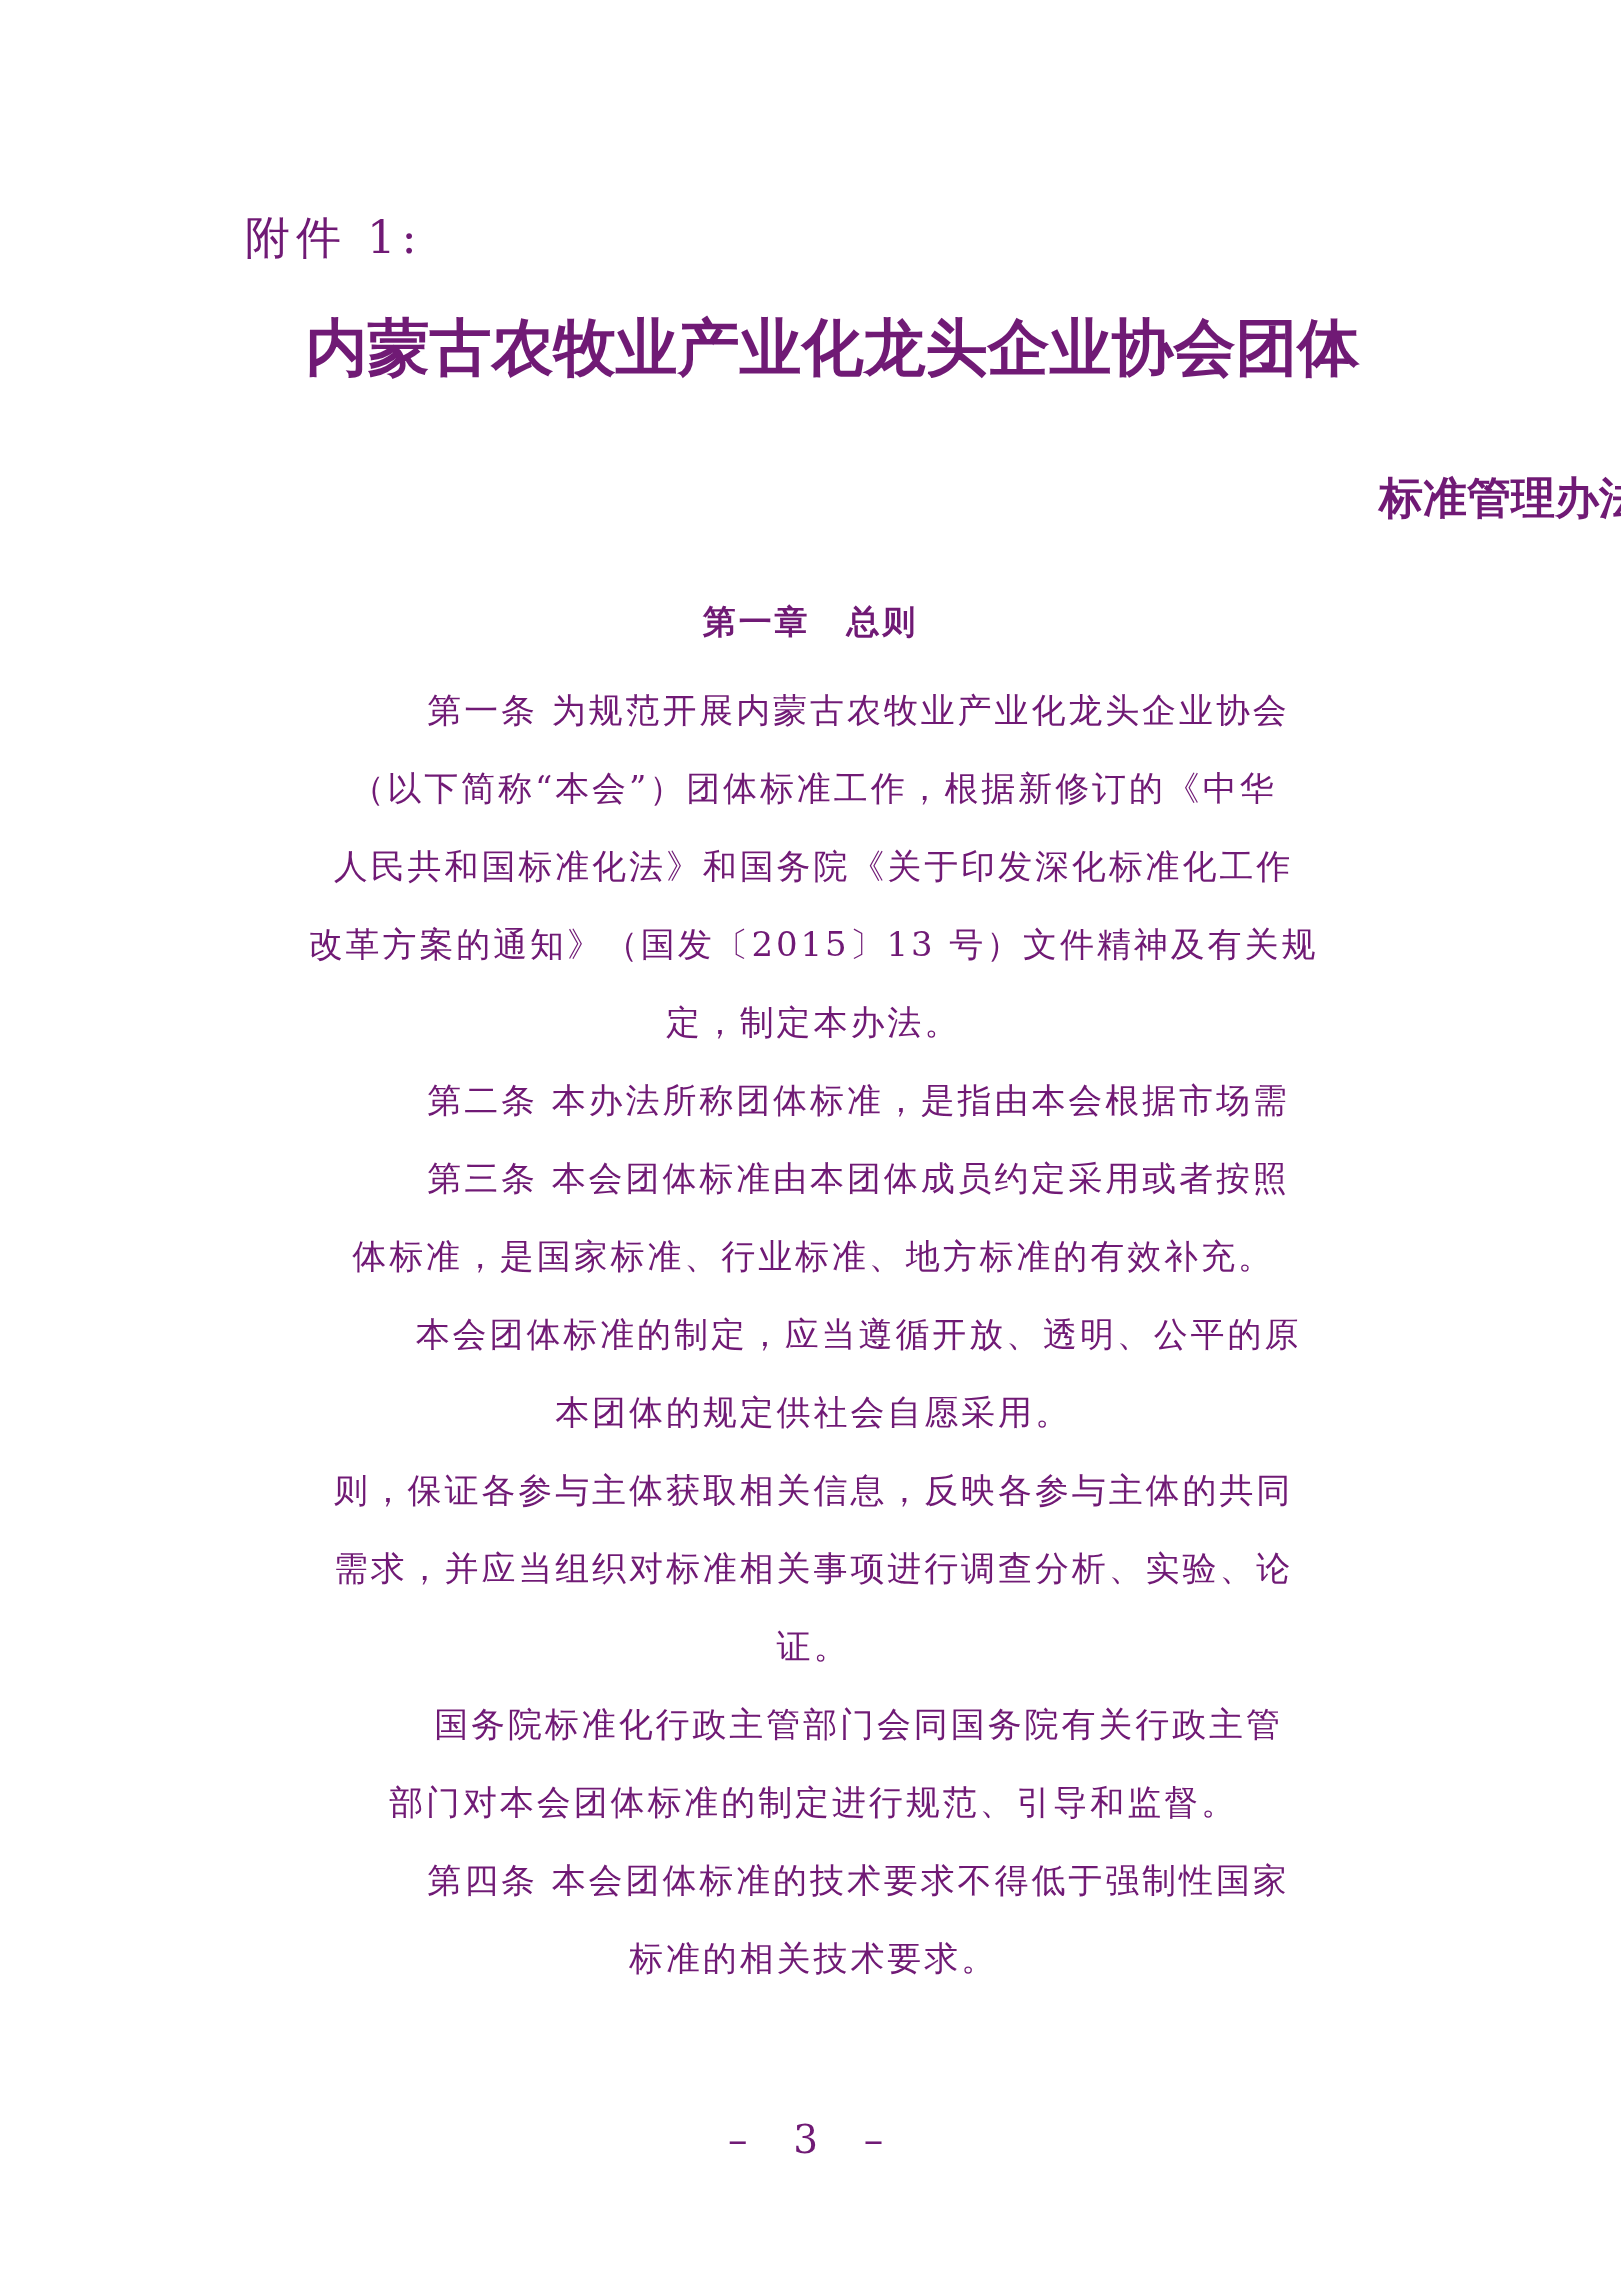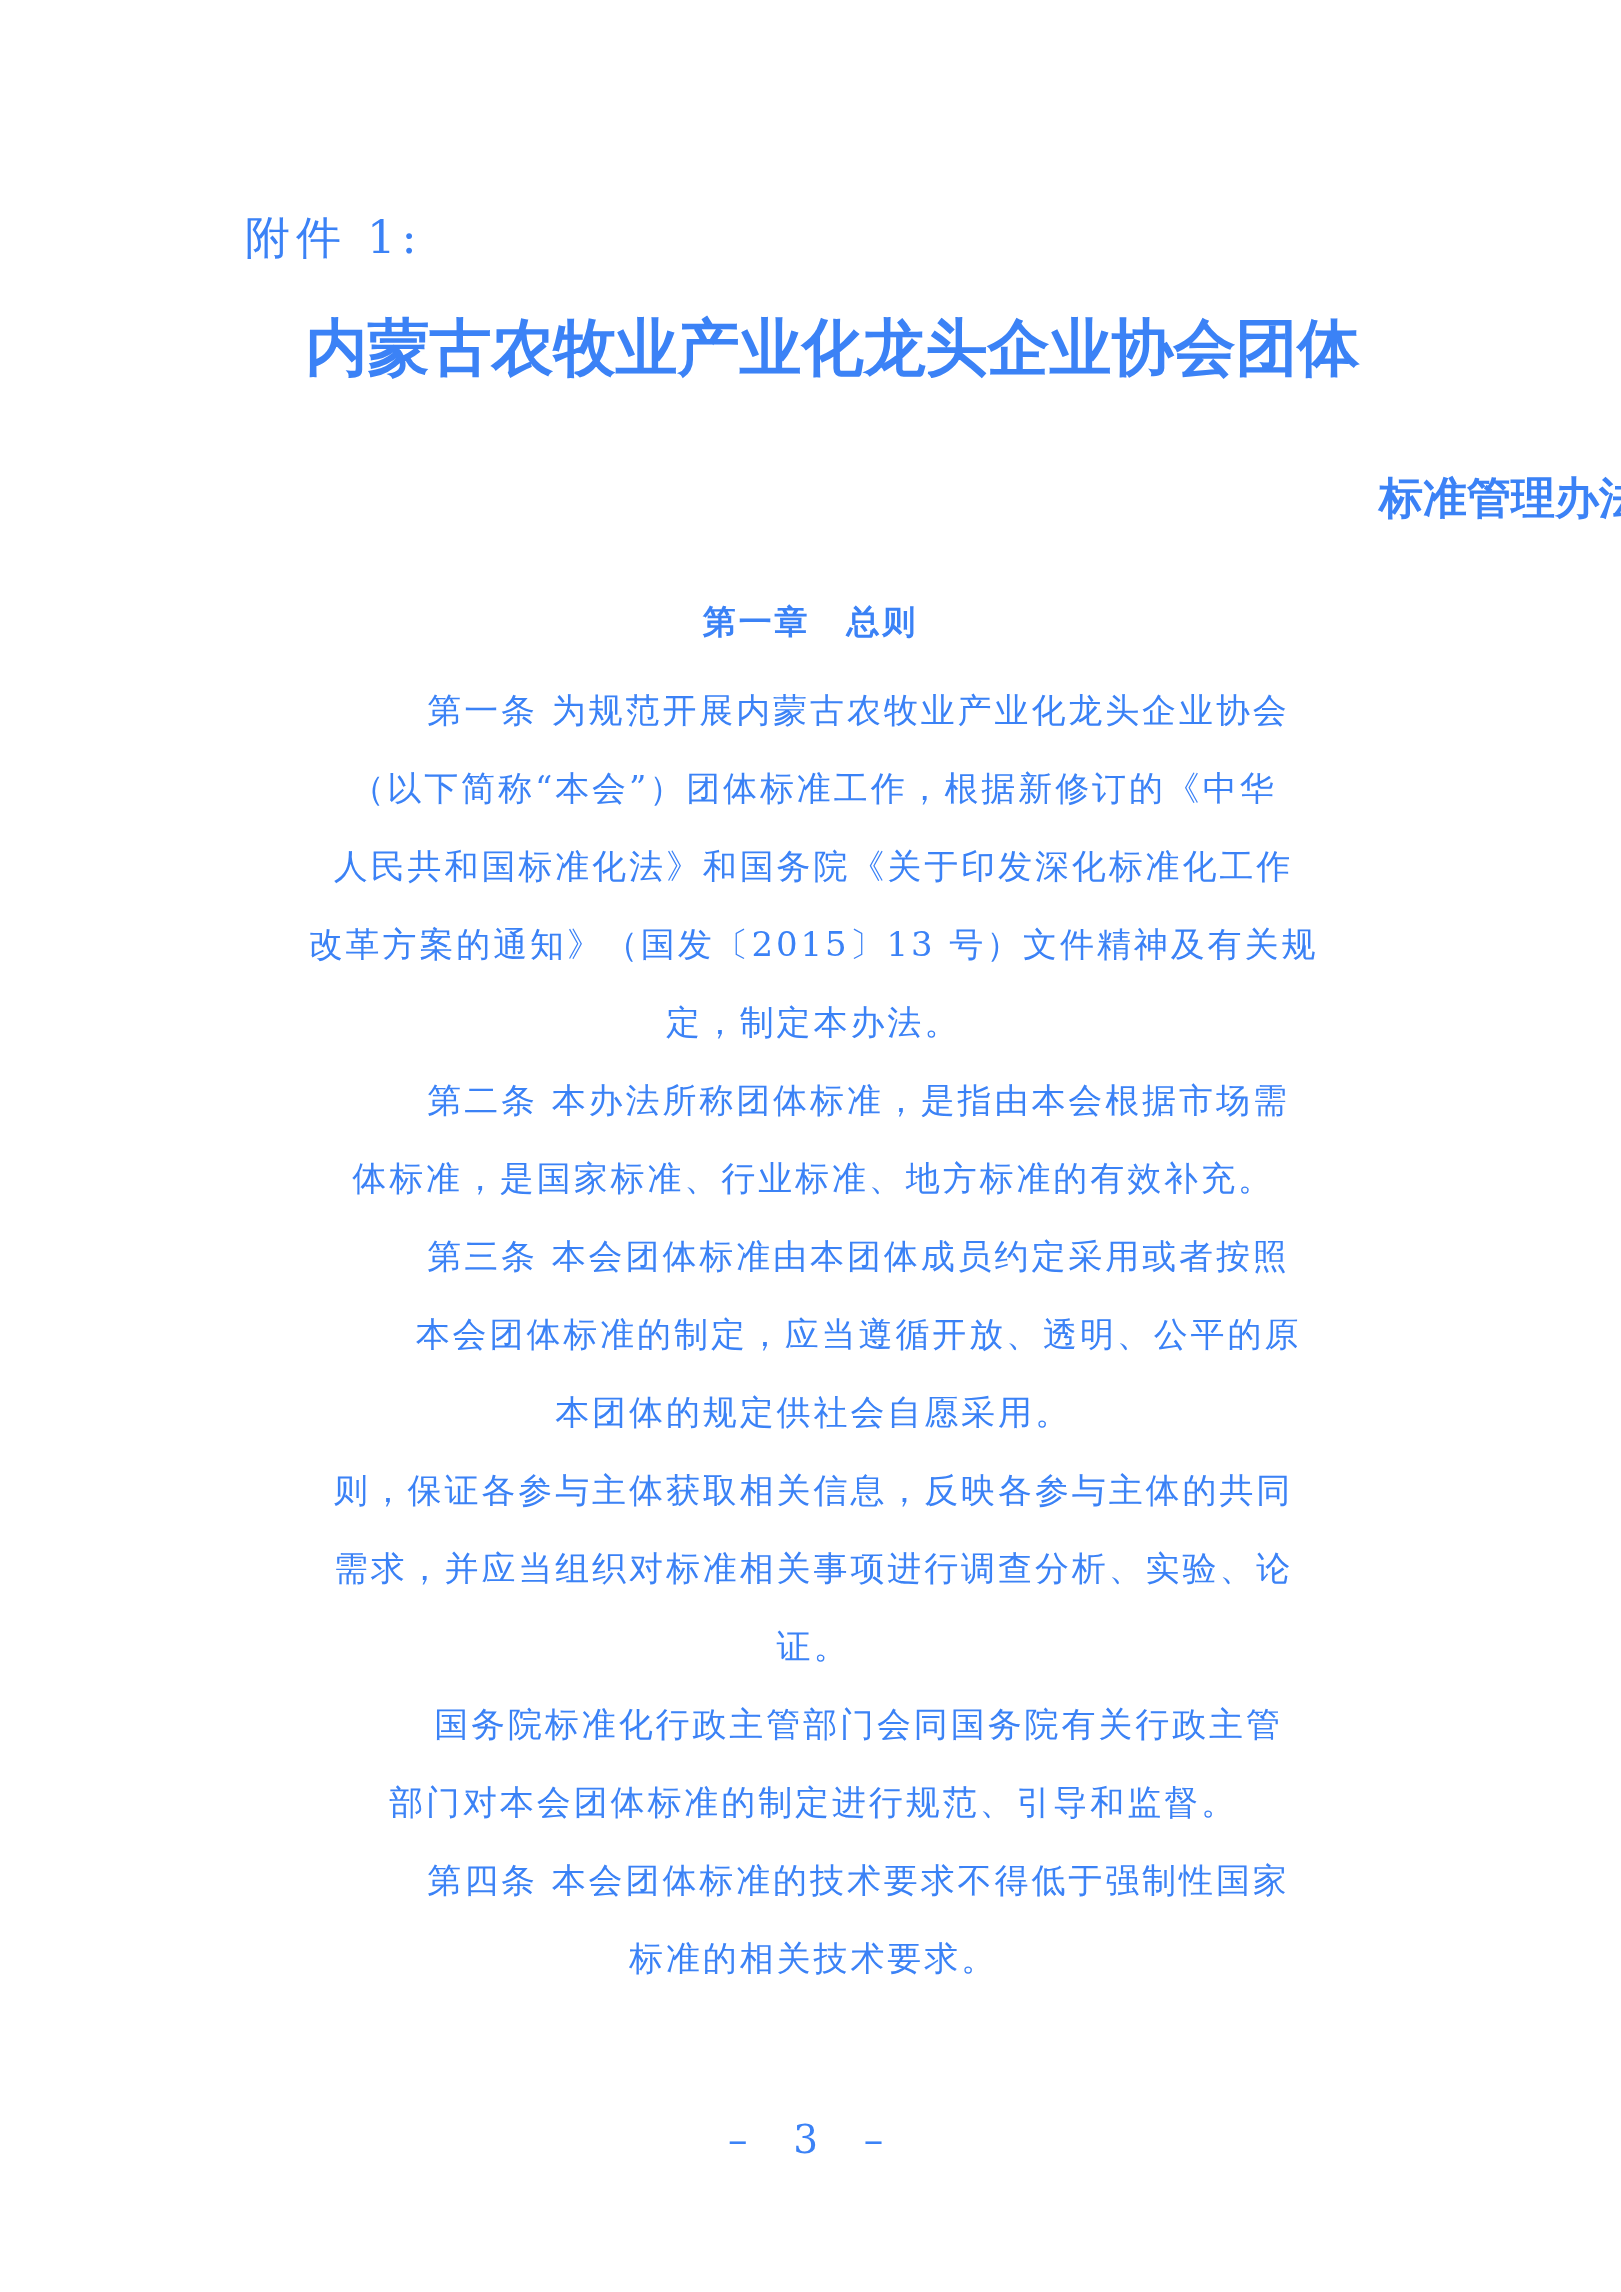--- a/index.html
+++ b/index.html
@@ -6,21 +6,21 @@
     margin: 0;
     padding: 0;
     background: #e8e8e8;
   }
   .page {
     position: relative;
     width: 1621px;
     height: 2293px;
     margin: 0 auto;
     background: #ffffff;
-    color: #3b82f6;
+    color: #701a75;
     font-family: "DejaVu Serif", serif;
     overflow: hidden;
   }
   .attachment-label {
     position: absolute;
     left: 245px;
     top: 208px;
     font-size: 45px;
     letter-spacing: 5.9px;
     white-space: nowrap;
@@ -100,22 +100,22 @@
 
   <div class="chapter-heading">第一章 总则</div>
 
   <div class="doc-body">
     <div class="body-line indent">第一条 为规范开展内蒙古农牧业产业化龙头企业协会</div>
     <div class="body-line">（以下简称“本会”）团体标准工作，根据新修订的《中华</div>
     <div class="body-line">人民共和国标准化法》和国务院《关于印发深化标准化工作</div>
     <div class="body-line">改革方案的通知》（国发〔2015〕13 号）文件精神及有关规</div>
     <div class="body-line">定，制定本办法。</div>
     <div class="body-line indent">第二条 本办法所称团体标准，是指由本会根据市场需</div>
+    <div class="body-line indent">第三条 本会团体标准由本团体成员约定采用或者按照</div>
     <div class="body-line">体标准，是国家标准、行业标准、地方标准的有效补充。</div>
-    <div class="body-line indent">第三条 本会团体标准由本团体成员约定采用或者按照</div>
     <div class="body-line indent">本会团体标准的制定，应当遵循开放、透明、公平的原</div>
     <div class="body-line">本团体的规定供社会自愿采用。</div>
     <div class="body-line">则，保证各参与主体获取相关信息，反映各参与主体的共同</div>
     <div class="body-line">需求，并应当组织对标准相关事项进行调查分析、实验、论</div>
     <div class="body-line">证。</div>
     <div class="body-line indent">国务院标准化行政主管部门会同国务院有关行政主管</div>
     <div class="body-line">部门对本会团体标准的制定进行规范、引导和监督。</div>
     <div class="body-line indent">第四条 本会团体标准的技术要求不得低于强制性国家</div>
     <div class="body-line">标准的相关技术要求。</div>
   </div>

